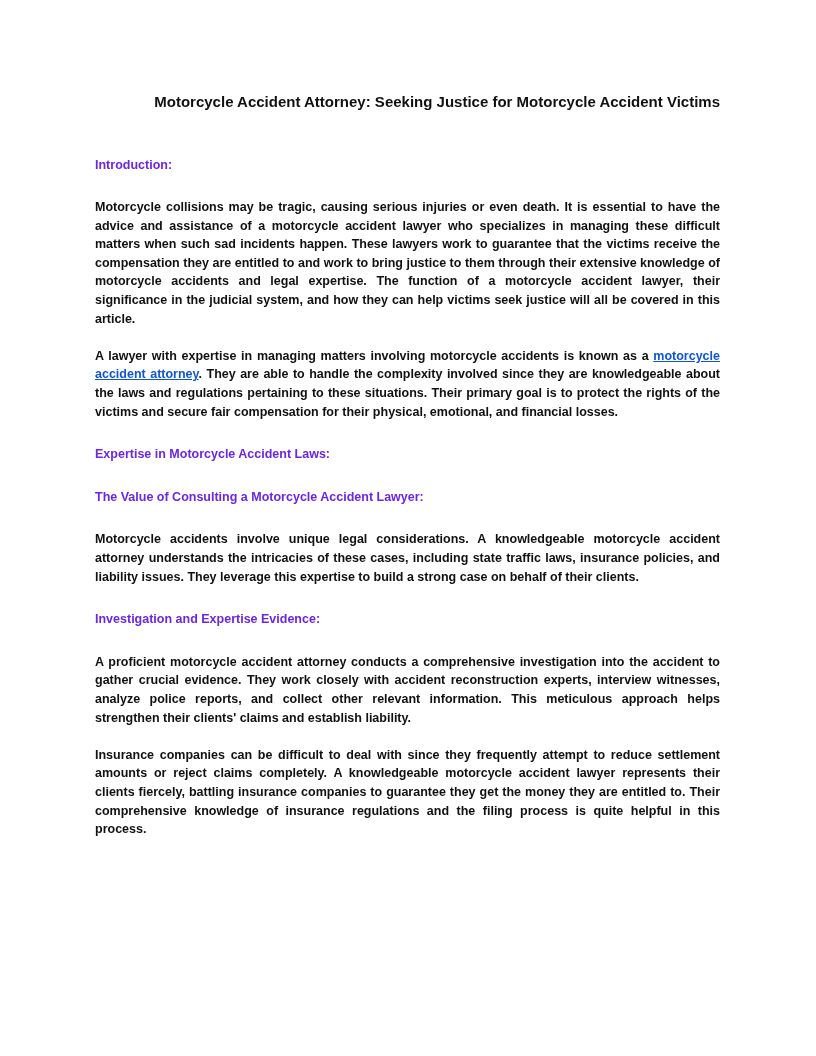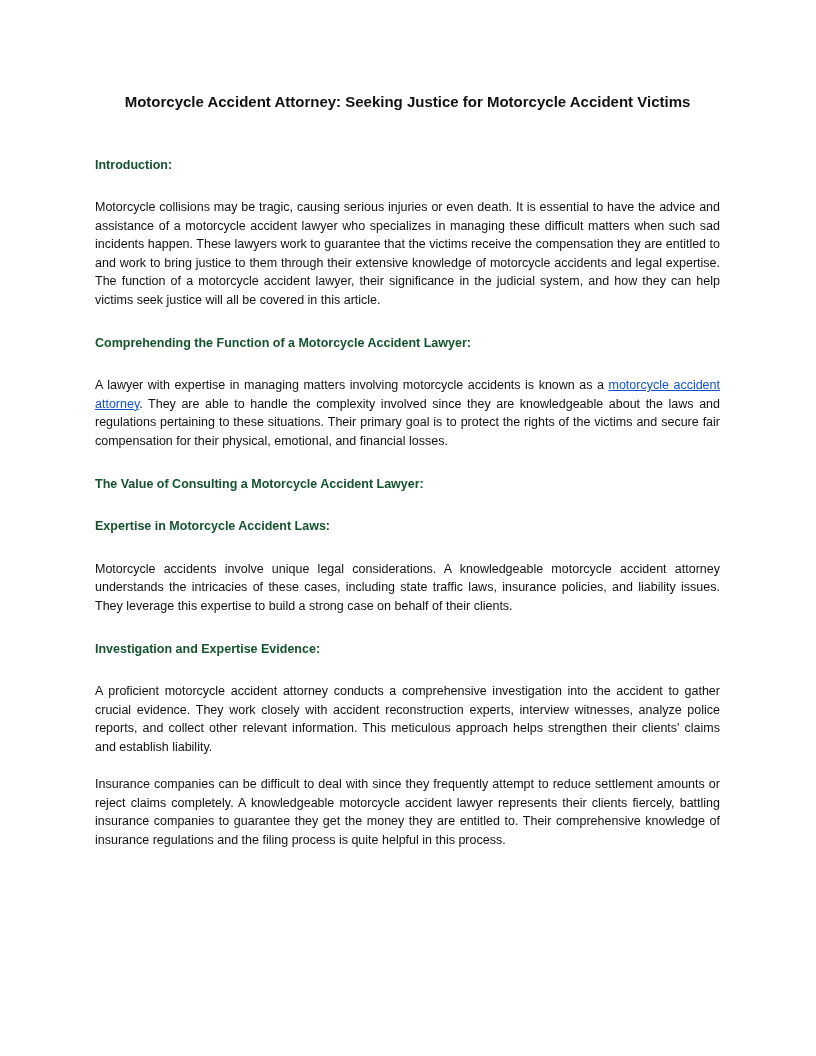--- a/index.html
+++ b/index.html
@@ -16,35 +16,35 @@
     box-sizing: border-box;
     padding: 90px 96px 60px 95px;
     font-family: "Liberation Sans", "DejaVu Sans", sans-serif;
     color: #000000;
     overflow: hidden;
   }
   .doc-title {
     font-size: 15px;
     line-height: 23.5px;
     font-weight: 700;
-    text-align: center;
+    text-align: right;
     margin: 0 0 42px 0;
     color: #111111;
   }
   .doc-heading {
     font-size: 12.5px;
     line-height: 18.6px;
     font-weight: 700;
     margin: 24px 0;
-    color: #14532d;
+    color: #6d28d9;
   }
   .doc-paragraph {
     font-size: 12.5px;
     line-height: 18.6px;
-    font-weight: 400;
+    font-weight: 700;
     margin: 18.6px 0;
     text-align: justify;
     color: #111111;
   }
   .doc-link {
     color: #1155cc;
     text-decoration: underline;
     cursor: pointer;
   }
 </style>
@@ -52,27 +52,26 @@
 <body>
 
 <div class="page">
 
   <h1 class="doc-title">Motorcycle Accident Attorney: Seeking Justice for Motorcycle Accident Victims</h1>
 
   <h2 class="doc-heading">Introduction:</h2>
 
   <p class="doc-paragraph">Motorcycle collisions may be tragic, causing serious injuries or even death. It is essential to have the advice and assistance of a motorcycle accident lawyer who specializes in managing these difficult matters when such sad incidents happen. These lawyers work to guarantee that the victims receive the compensation they are entitled to and work to bring justice to them through their extensive knowledge of motorcycle accidents and legal expertise. The function of a motorcycle accident lawyer, their significance in the judicial system, and how they can help victims seek justice will all be covered in this article.</p>
 
-  <h2 class="doc-heading">Comprehending the Function of a Motorcycle Accident Lawyer:</h2>
 
   <p class="doc-paragraph"><span>A lawyer with expertise in managing matters involving motorcycle accidents is known as a </span><a class="doc-link">motorcycle accident attorney</a><span>. They are able to handle the complexity involved since they are knowledgeable about the laws and regulations pertaining to these situations. Their primary goal is to protect the rights of the victims and secure fair compensation for their physical, emotional, and financial losses.</span></p>
 
+  <h2 class="doc-heading">Expertise in Motorcycle Accident Laws:</h2>
+
   <h2 class="doc-heading">The Value of Consulting a Motorcycle Accident Lawyer:</h2>
-
-  <h2 class="doc-heading">Expertise in Motorcycle Accident Laws:</h2>
 
   <p class="doc-paragraph">Motorcycle accidents involve unique legal considerations. A knowledgeable motorcycle accident attorney understands the intricacies of these cases, including state traffic laws, insurance policies, and liability issues. They leverage this expertise to build a strong case on behalf of their clients.</p>
 
   <h2 class="doc-heading">Investigation and Expertise Evidence:</h2>
 
   <p class="doc-paragraph">A proficient motorcycle accident attorney conducts a comprehensive investigation into the accident to gather crucial evidence. They work closely with accident reconstruction experts, interview witnesses, analyze police reports, and collect other relevant information. This meticulous approach helps strengthen their clients' claims and establish liability.</p>
 
 
   <p class="doc-paragraph">Insurance companies can be difficult to deal with since they frequently attempt to reduce settlement amounts or reject claims completely. A knowledgeable motorcycle accident lawyer represents their clients fiercely, battling insurance companies to guarantee they get the money they are entitled to. Their comprehensive knowledge of insurance regulations and the filing process is quite helpful in this process.</p>
 

